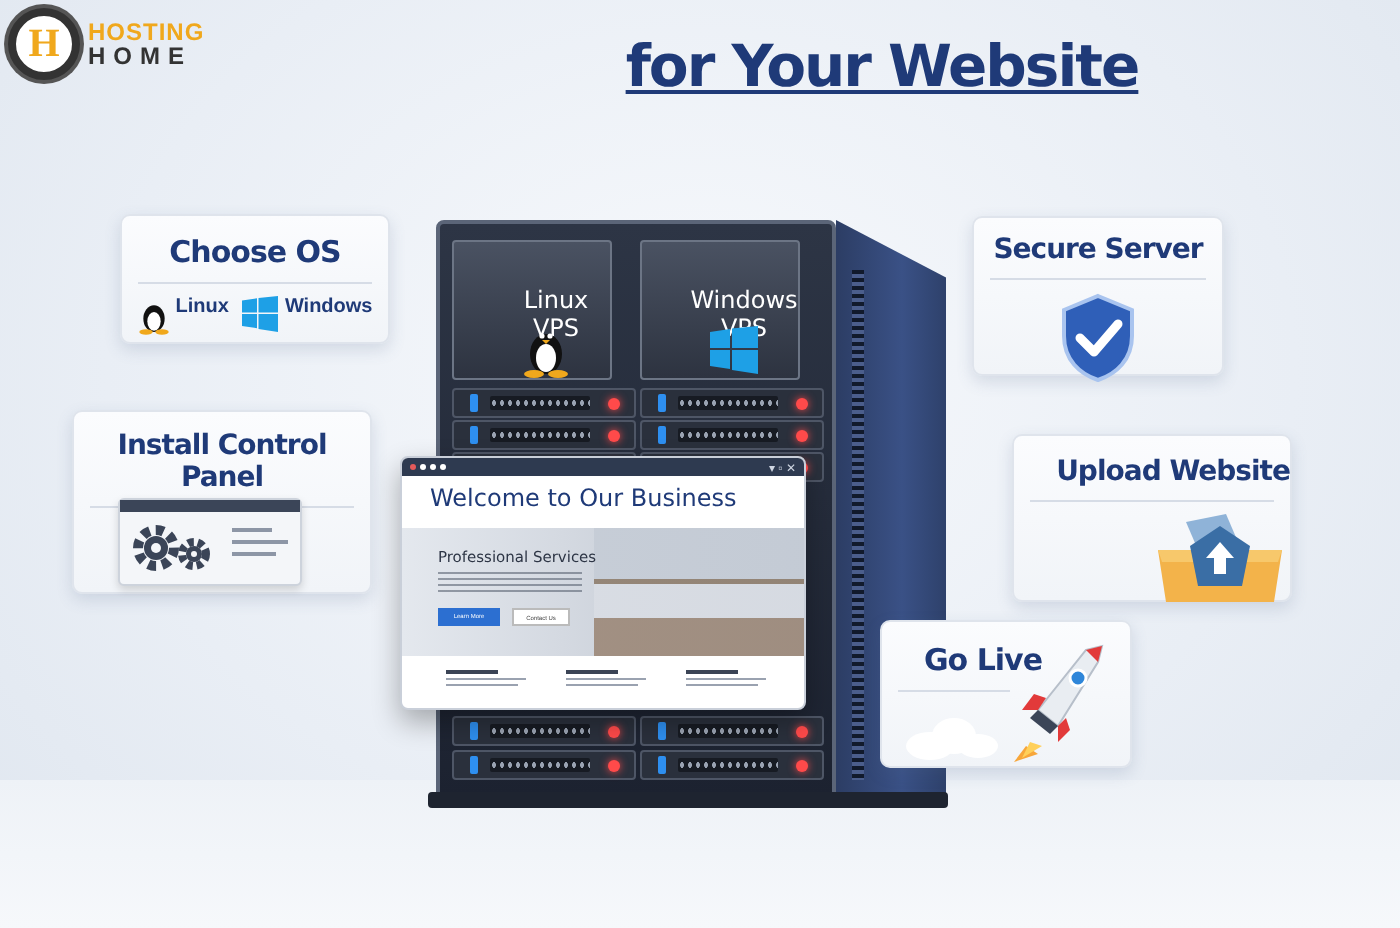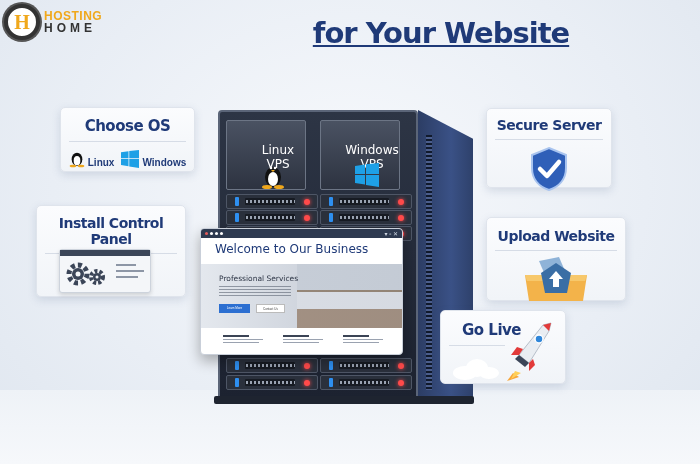--- a/index.html
+++ b/index.html
@@ -218,21 +218,21 @@
   <div class="foot-col" style="left:142px;top:106px">
       <div class="bar1"></div>
       <div class="bar2"></div>
       <div class="bar3"></div>
     </div>
 </div>
 
 <div class="card" style="left:60px;top:107px;width:135px;height:65px;">
   <div class="card-title" style="margin-top:9px">Choose OS</div>
   <div class="card-rule"></div>
-  <div style="display:flex;align-items:flex-end;justify-content:center;gap:3px;font-size:10px;font-weight:bold;color:#1f3a78;">
+  <div style="display:flex;align-items:flex-start;justify-content:center;gap:3px;font-size:10px;font-weight:bold;color:#1f3a78;">
     <svg width="16" height="20" viewBox="0 0 24 28">
       <ellipse cx="12" cy="16" rx="8" ry="10" fill="#111"></ellipse>
         <ellipse cx="12" cy="18" rx="5" ry="7" fill="#fff"></ellipse>
       <ellipse cx="6" cy="26" rx="5" ry="2" fill="#f0a81c"></ellipse>
         <ellipse cx="18" cy="26" rx="5" ry="2" fill="#f0a81c"></ellipse>
     </svg>
     <span>Linux</span>
     <svg width="18" height="18" viewBox="0 0 24 24" style="margin-left:4px">
       <path d="M0 3 L10 1.5 L10 11 L0 11 Z M11 1.3 L24 0 L24 11 L11 11 Z M0 12 L10 12 L10 21.5 L0 20 Z M11 12 L24 12 L24 24 L11 22 Z" fill="#1ea0e6"></path>
     </svg>
@@ -261,21 +261,21 @@
 
 <div class="card" style="left:486px;top:108px;width:126px;height:80px;">
   <div class="card-title" style="margin-top:8px;font-size:14px">Secure Server</div>
   <div class="card-rule"></div>
   <svg width="42" height="46" viewBox="0 0 42 46">
     <path d="M21 2 L38 9 L38 22 C38 34 30 41 21 44 C12 41 4 34 4 22 L4 9 Z" fill="#2f5fb8" stroke="#a9c4ef" stroke-width="2"></path>
     <path d="M12 23 L19 30 L31 16" fill="none" stroke="#fff" stroke-width="4.5" stroke-linecap="round" stroke-linejoin="round"></path>
   </svg>
 </div>
 
-<div class="card" style="left:486px;top:217px;width:140px;height:84px;">
+<div class="card" style="left:506px;top:217px;width:140px;height:84px;text-align:right;">
   <div class="card-title" style="margin-top:10px;font-size:14px">Upload Website</div>
   <div class="card-rule"></div>
   <svg width="70" height="46" viewBox="0 0 70 46">
     <path d="M18 4 L38 0 L44 14 L24 18 Z" fill="#8fb3d8"></path>
     <path d="M4 18 L66 18 L62 44 L8 44 Z" fill="#f3b34a"></path>
     <path d="M4 18 L66 18 L64 24 L6 24 Z" fill="#f7c86b"></path>
     <path d="M35 6 L50 16 L46 36 L24 36 L20 16 Z" fill="#3a6ea5"></path>
     <path d="M35 14 L42 22 L38 22 L38 30 L32 30 L32 22 L28 22 Z" fill="#fff"></path>
   </svg>
 </div>

